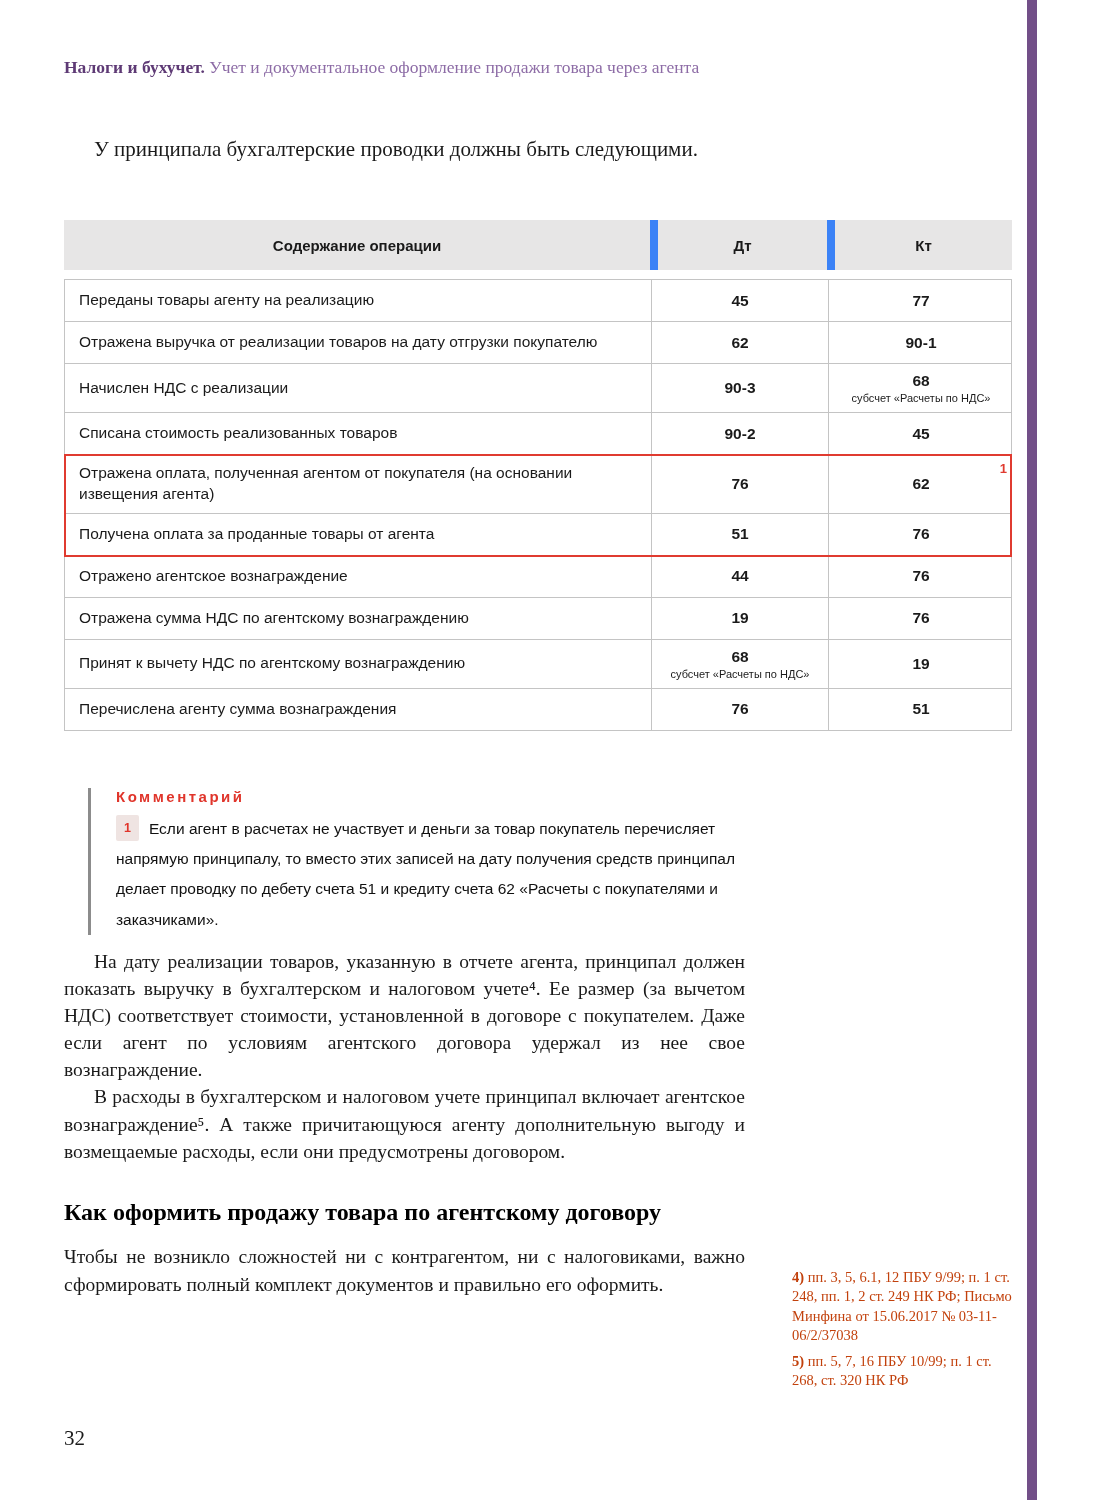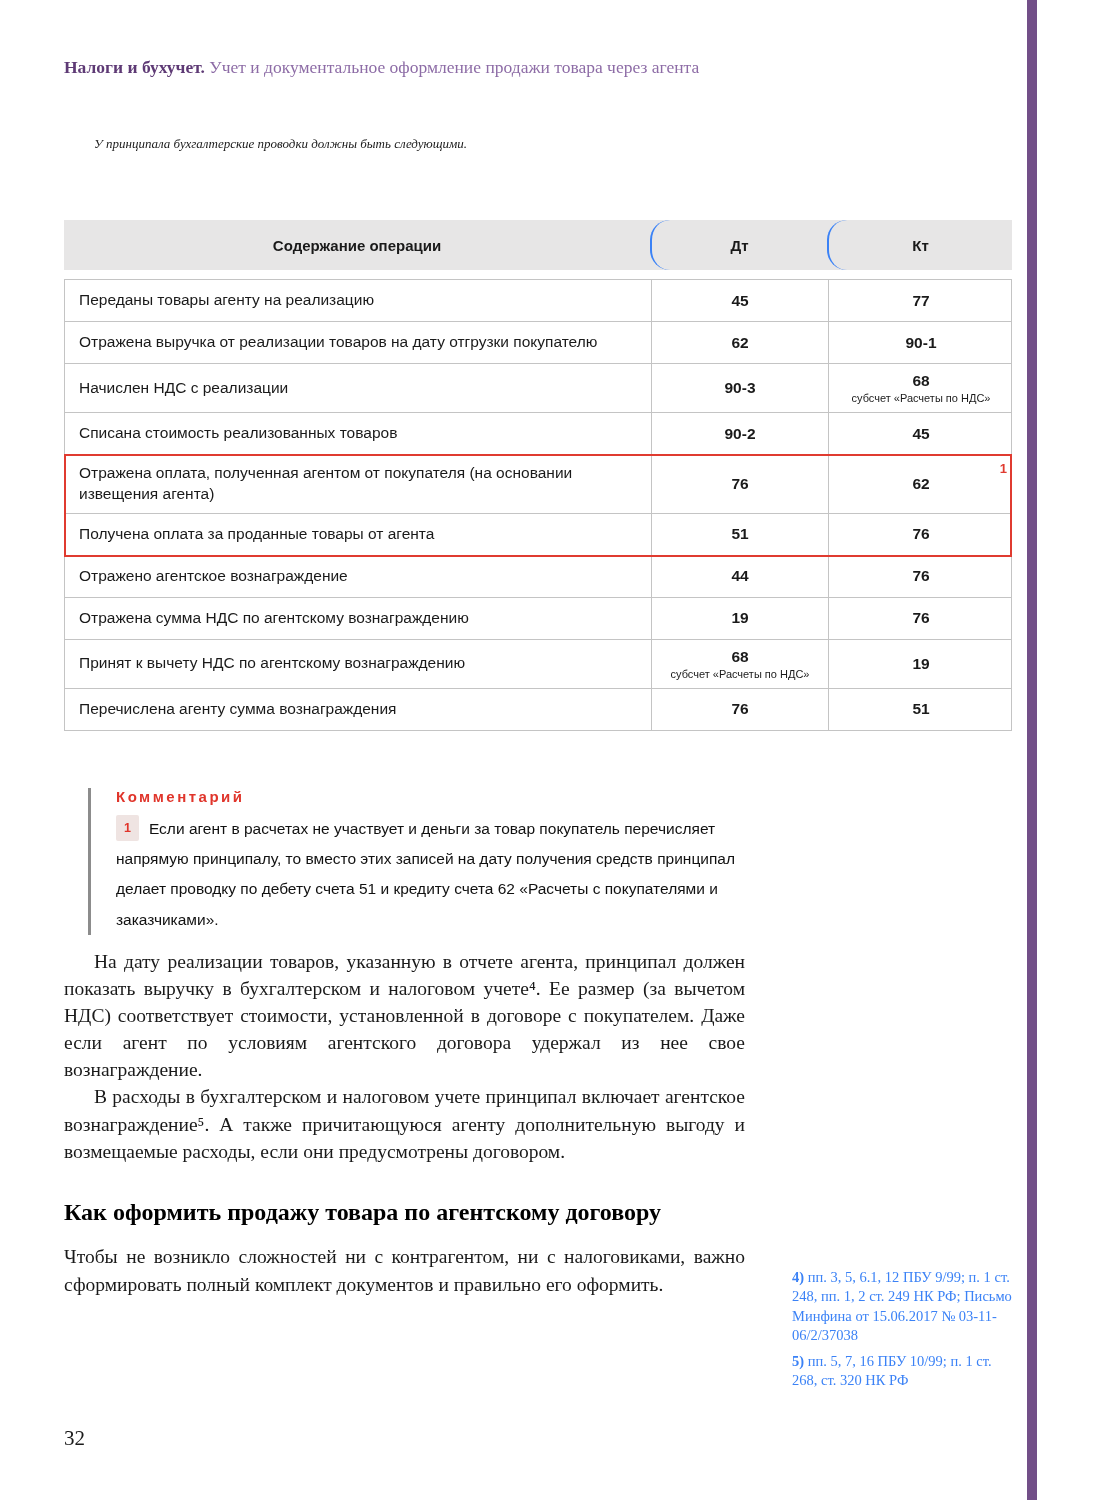--- a/index.html
+++ b/index.html
@@ -25,37 +25,37 @@
     position: absolute; left: 64px; top: 57px;
     font-size: 17.5px; white-space: nowrap;
   }
   .running-head .brand { font-weight: bold; color: #5e3a75; }
   .running-head .rh-title { color: #8d6ca6; }
 
   
   .intro {
     position: absolute; left: 64px; top: 135px;
     width: 681px;
-    font-size: 13px; line-height: 1.38;
-    text-align: justify; text-indent: 30px; font-style: italic;
+    font-size: 21px; line-height: 1.38;
+    text-align: justify; text-indent: 30px;
   }
 
   
   .op-table {
     position: absolute; left: 64px; top: 220px;
     width: 948px;
     font-family: "Liberation Sans", sans-serif;
   }
   .thead {
     display: grid; grid-template-columns: 586px 177px 185px;
     background: #e7e6e6; min-height: 50px;
     font-weight: bold; font-size: 15px;
   }
   .thead .hcell { display: flex; align-items: center; justify-content: center; }
-  .thead .hcell + .hcell { border-left: 2px solid #3b82f6; border-radius: 20px; }
+  .thead .hcell + .hcell { border-left: 8px solid #3b82f6; }
 
   .tbody {
     margin-top: 9px;
     border: 1px solid #c4c4c4;
     font-size: 15.5px;
   }
   .trow {
     display: grid; grid-template-columns: 586px 177px 185px;
     min-height: 41px;
     border-bottom: 1px solid #c4c4c4;
@@ -131,21 +131,21 @@
     line-height: 1.28;
     width: 700px;
     color: #000;
   }
 
   
   .footnotes {
     position: absolute; left: 792px; top: 1268px;
     width: 226px;
     font-size: 14.5px; line-height: 1.33;
-    color: #3b82f6;
+    color: #c2410c;
   }
   .footnote { margin-bottom: 7px; }
   .fn-label { font-weight: bold; }
 
   
   .page-number {
     position: absolute; left: 64px; top: 1426px;
     font-size: 21px;
   }
 </style>

